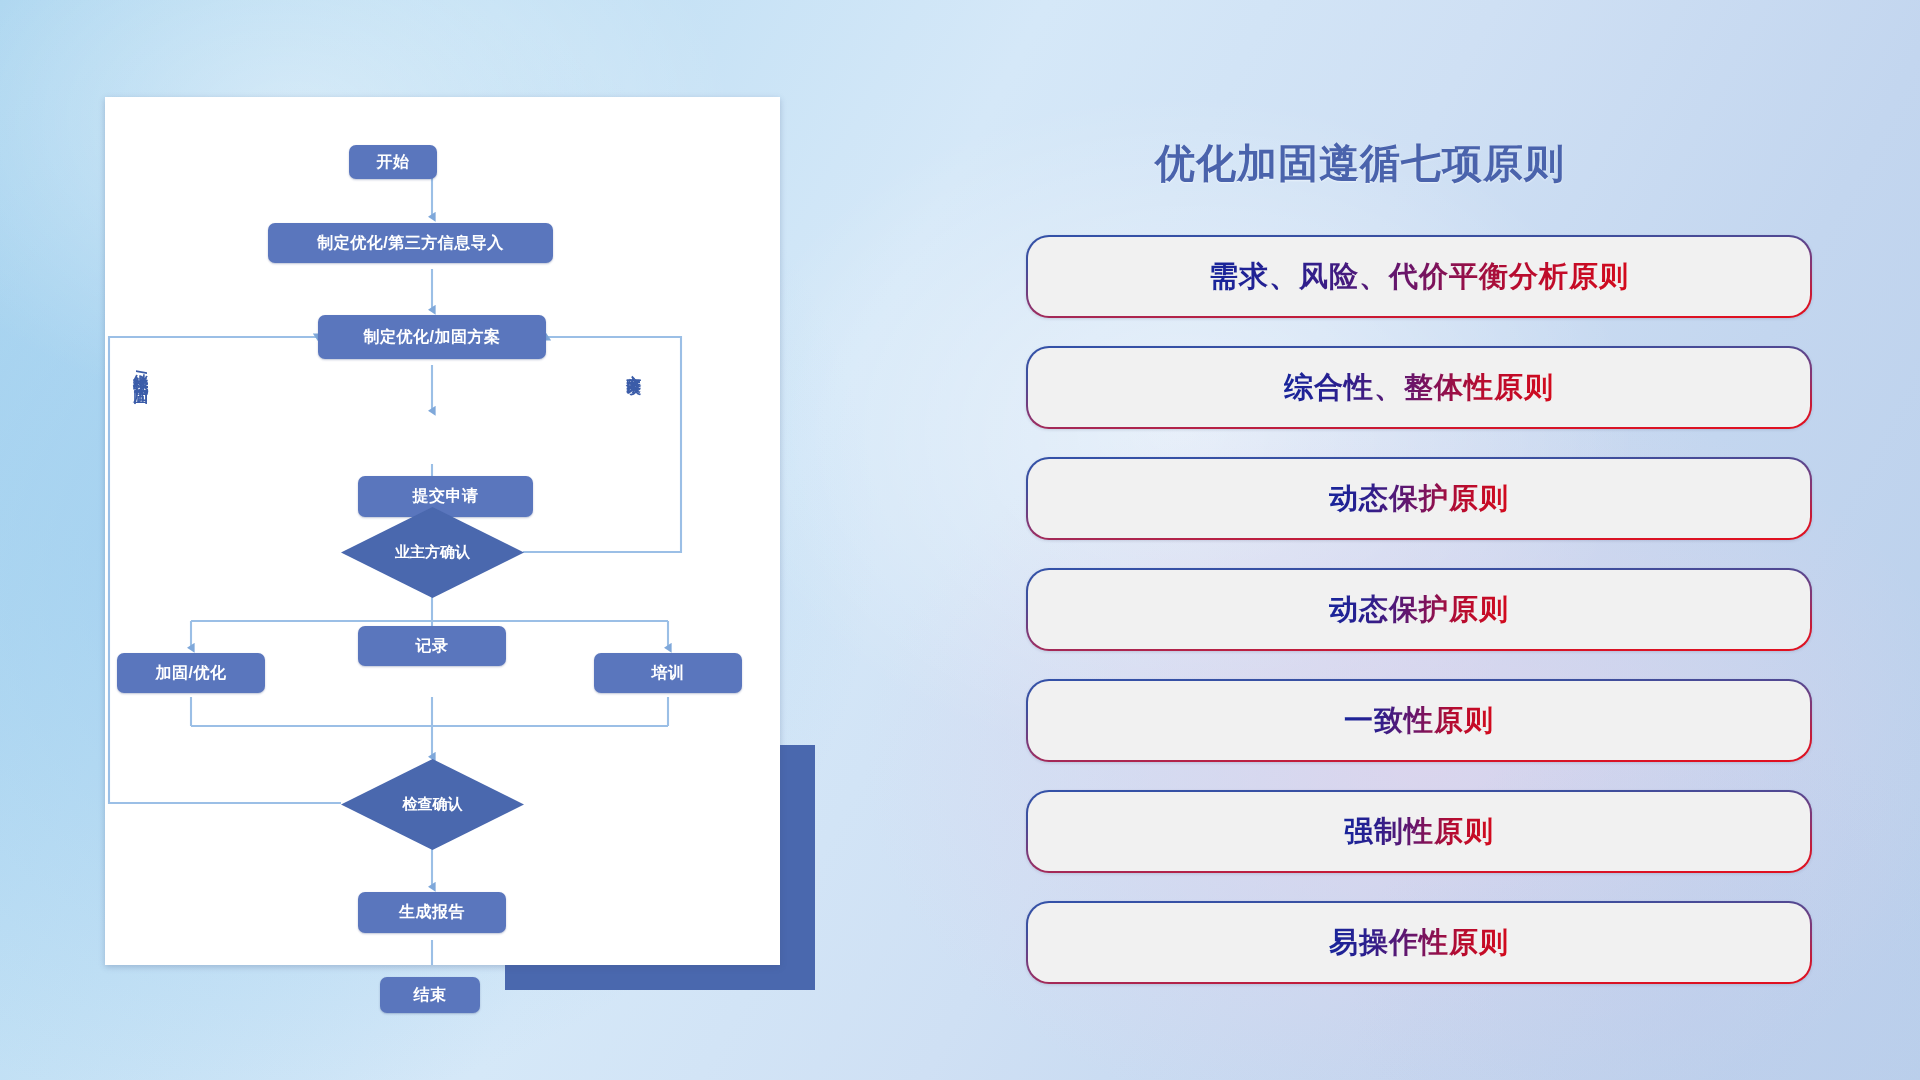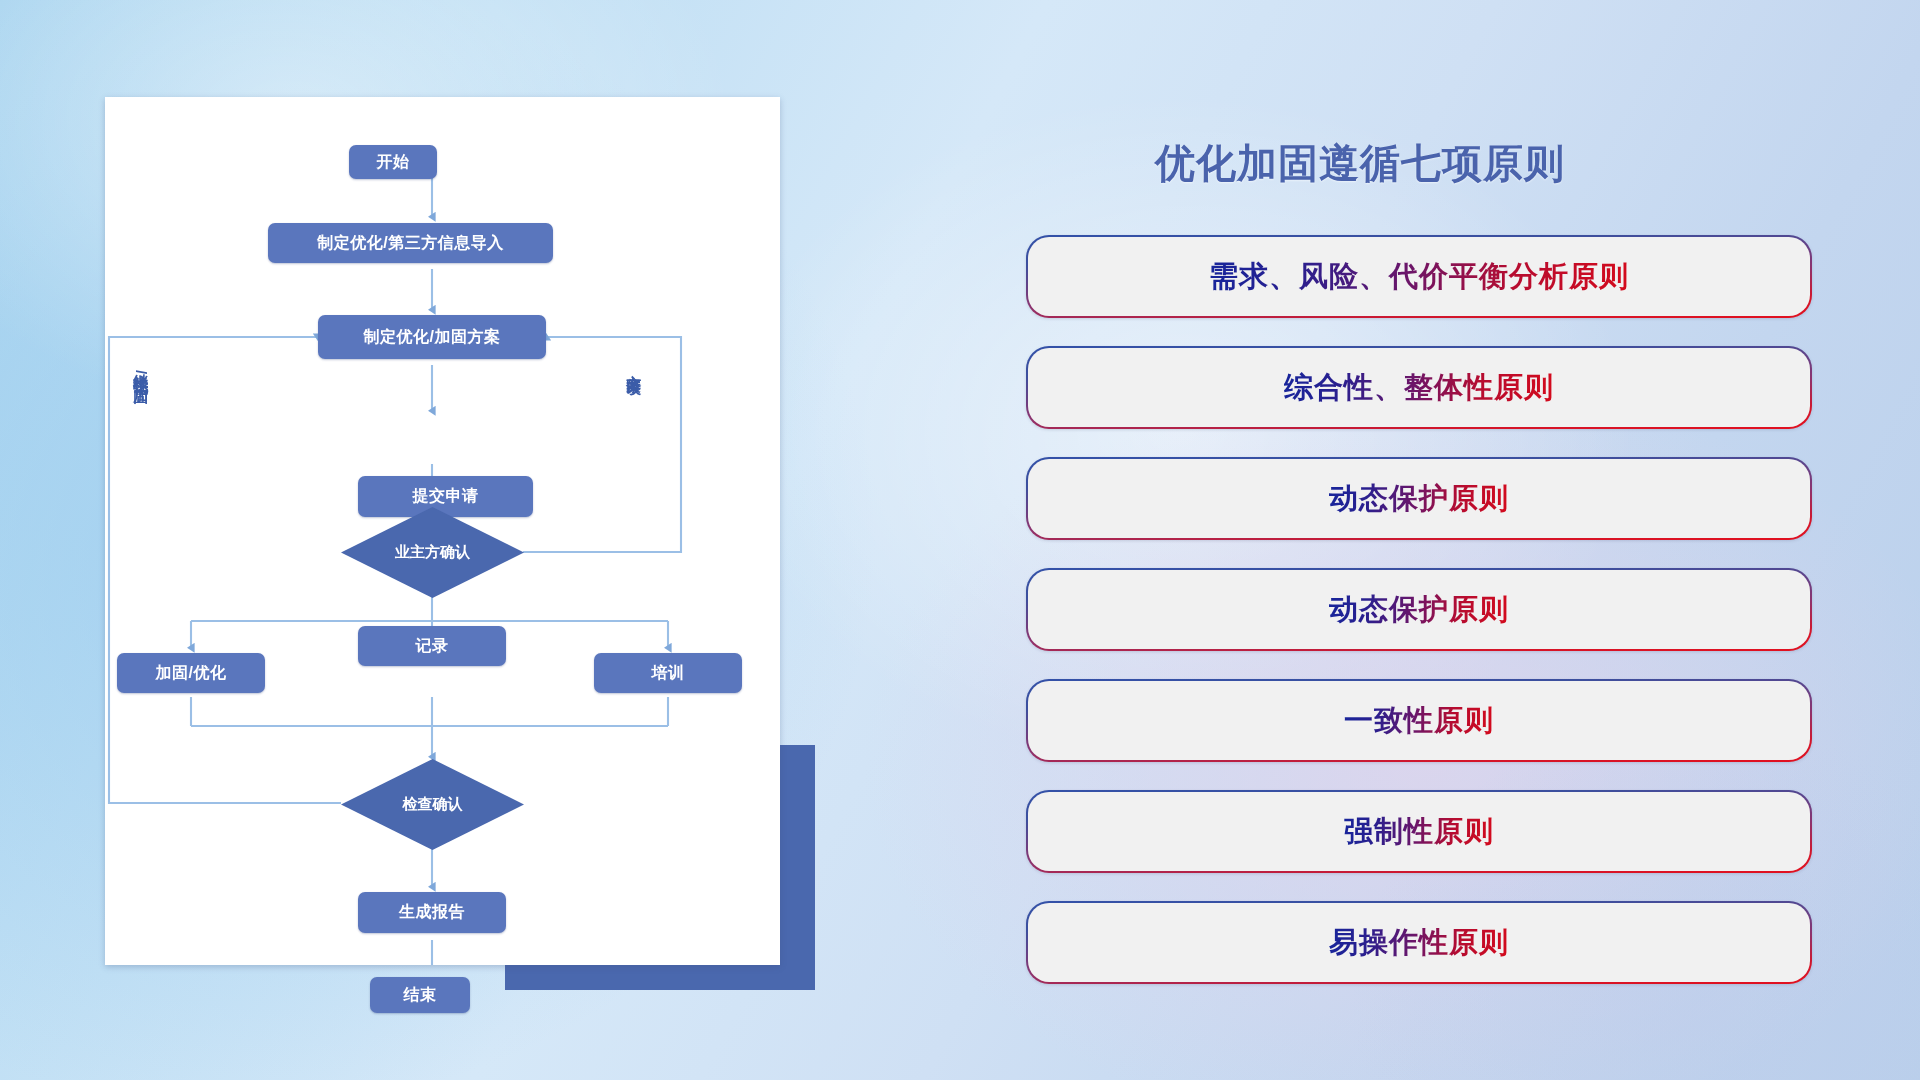--- a/index.html
+++ b/index.html
@@ -253,21 +253,21 @@
     </div>
 
     <div class="node" style="left:489px; top:556px; width:148px; height:40px;">
       <span>培训</span>
     </div>
 
     <div class="node" style="left:253px; top:795px; width:148px; height:41px;">
       <span>生成报告</span>
     </div>
 
-    <div class="node" style="left:265px; top:880px; width:100px; height:36px;">
+    <div class="node" style="left:275px; top:880px; width:100px; height:36px;">
       <span>结束</span>
     </div>
 
     <div class="diamond" style="left:236px; top:410px; width:183px; height:91px;">
       <span class="dia-shape"></span>
       <span class="dia-label">业主方确认</span>
     </div>
 
     <div class="diamond" style="left:236px; top:662px; width:183px; height:91px;justify-content:center;">
       <span class="dia-shape"></span>

